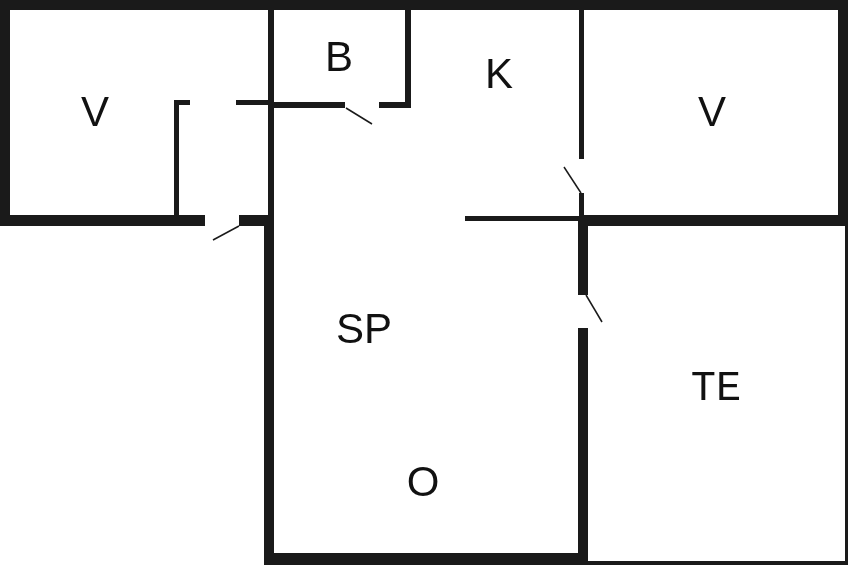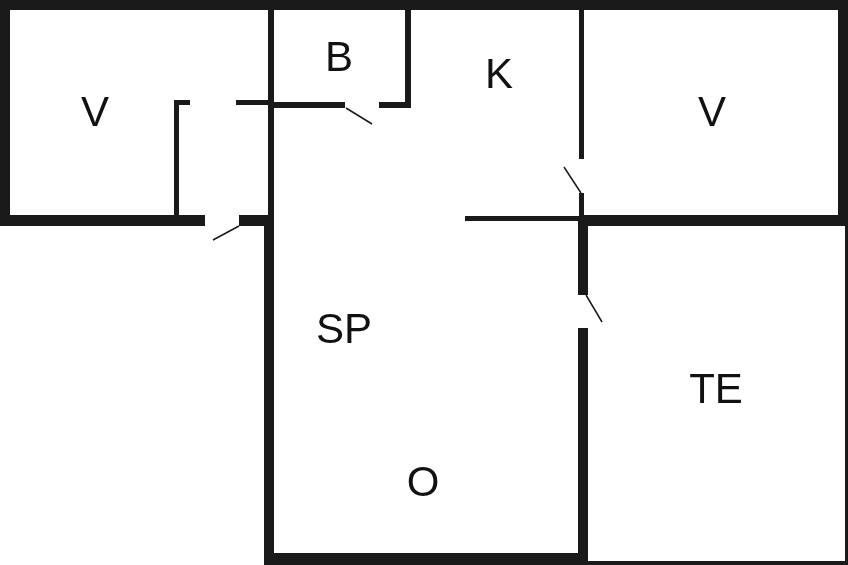--- a/index.html
+++ b/index.html
@@ -62,15 +62,15 @@
   <line class="door-swing" x1="239" y1="226" x2="213" y2="240"></line>
   <line class="door-swing" x1="346" y1="108" x2="372" y2="124"></line>
   <line class="door-swing" x1="581" y1="193" x2="564" y2="167"></line>
   <line class="door-swing" x1="586" y1="295" x2="602" y2="322"></line>
 </svg>
 
 <div class="room-label" style="left:95px; top:112px;">V</div>
 <div class="room-label" style="left:339px; top:57px;">B</div>
 <div class="room-label" style="left:499px; top:74px;">K</div>
 <div class="room-label" style="left:712px; top:112px;">V</div>
-<div class="room-label" style="left:344px; top:329px;">SP</div>
+<div class="room-label" style="left:364px; top:329px;">SP</div>
 <div class="room-label" style="left:423px; top:482px;">O</div>
-<div class="room-label" style="left:716px; top:389px;">TE</div>
+<div class="room-label" style="left:716px; top:389px;font-family:Liberation Mono, monospace;">TE</div>
 
 </body></html>

